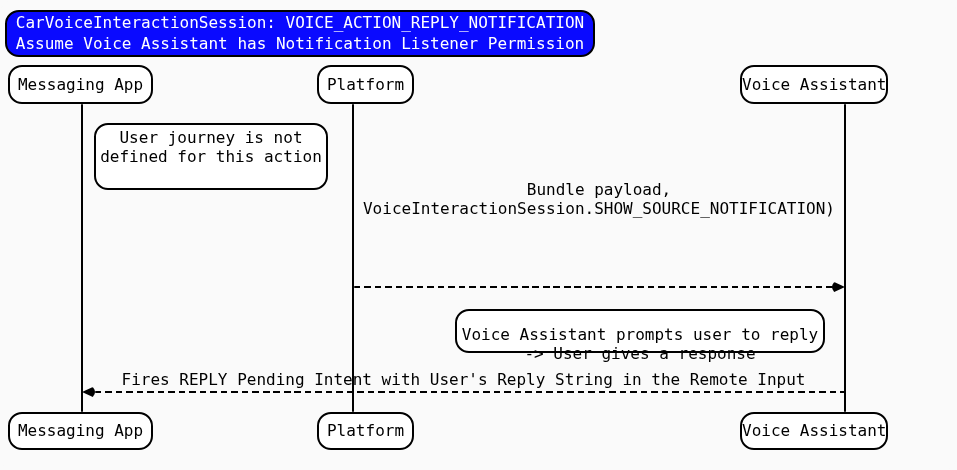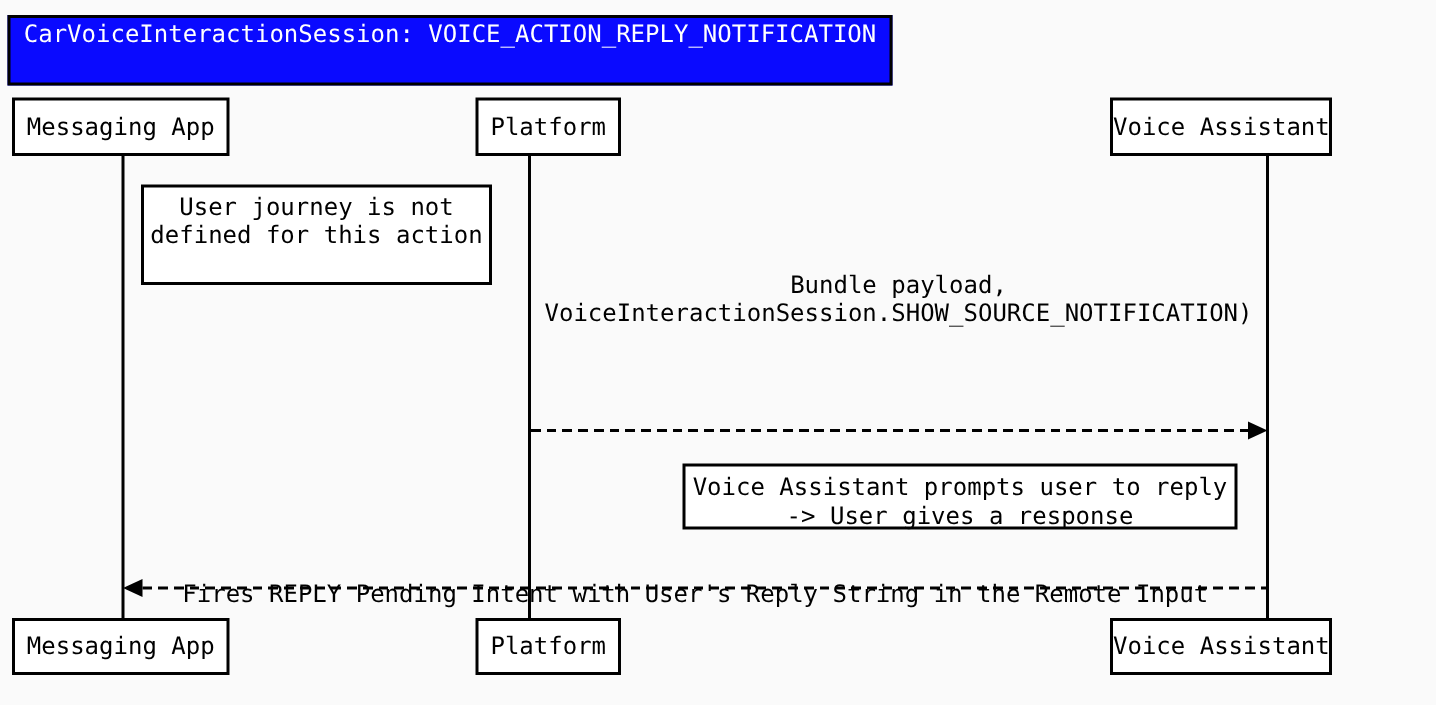--- a/index.html
+++ b/index.html
@@ -2,21 +2,21 @@
 <html style="--background: #FAFAFA; --title-bg: #0A0AFF; --title-text: #FFFFFF; --box-bg: #FFFFFF; --line: #000000;"><head>
 <meta charset="utf-8">
 <style>
   :root {
     --background: #FAFAFA;
     --title-bg: #0A0AFF;
     --title-text: #FFFFFF;
     --box-bg: #FFFFFF;
     --line: #000000;
   }
-  * { margin: 0; padding: 0; box-sizing: border-box; }
+  * { margin: 0; padding: 0; box-sizing: border-box; border-radius: 14px; }
   html, body { background: var(--background); }
   .diagram {
     position: relative;
     width: 957px;
     height: 470px;
     background: var(--background);
     font-family: "DejaVu Sans Mono", "Liberation Mono", monospace;
     font-size: 16px;
     color: #000;
     overflow: hidden;
@@ -55,29 +55,29 @@
   .ll-voice     { left: 844px; }
   .note {
     position: absolute;
     background: var(--box-bg);
     border: 2px solid var(--line);
     text-align: center;
     line-height: 19px;
     white-space: nowrap;
   }
   .note1 { left: 94px; top: 123px; width: 234px; height: 67px; padding-top: 3px; }
-  .note2 { left: 455px; top: 309px; width: 370px; height: 44px; padding-top: 4px; }
+  .note2 { left: 455px; top: 309px; width: 370px; height: 44px; padding-top: 14px; }
   .msg-label {
     position: absolute;
     text-align: center;
     line-height: 19px;
     white-space: nowrap;
   }
   .msg1-label { left: 353px; top: 180px; width: 492px; }
-  .msg2-label { left: 82px;  top: 370px; width: 763px; margin-top: 16px; }
+  .msg2-label { left: 82px;  top: 370px; width: 763px; }
   .dash-line {
     position: absolute;
     height: 2px;
     background: repeating-linear-gradient(90deg, var(--line) 0 6.5px, transparent 6.5px 10.5px);
   }
   .dash1 { left: 354px; top: 286px; width: 479px; }
   .dash2 { left: 95px;  top: 391px; width: 750px; }
   .arrowhead {
     position: absolute;
     width: 0; height: 0;
@@ -87,20 +87,21 @@
   .ah-right { left: 832px; top: 281px; border-left: 13px solid var(--line); }
   .ah-left  { left: 82px;  top: 386px; border-right: 13px solid var(--line); }
 </style>
 </head>
 <body>
 
 <div class="diagram">
 
   <div class="title-box">
     <div>CarVoiceInteractionSession: VOICE_ACTION_REPLY_NOTIFICATION</div>
+    <div>Assume Voice Assistant has Notification Listener Permission</div>
   </div>
 
   <div class="actor top a-messaging">Messaging App</div>
   <div class="actor top a-platform">Platform</div>
   <div class="actor top a-voice">Voice Assistant</div>
 
   <div class="lifeline ll-messaging"></div>
   <div class="lifeline ll-platform"></div>
   <div class="lifeline ll-voice"></div>
 

